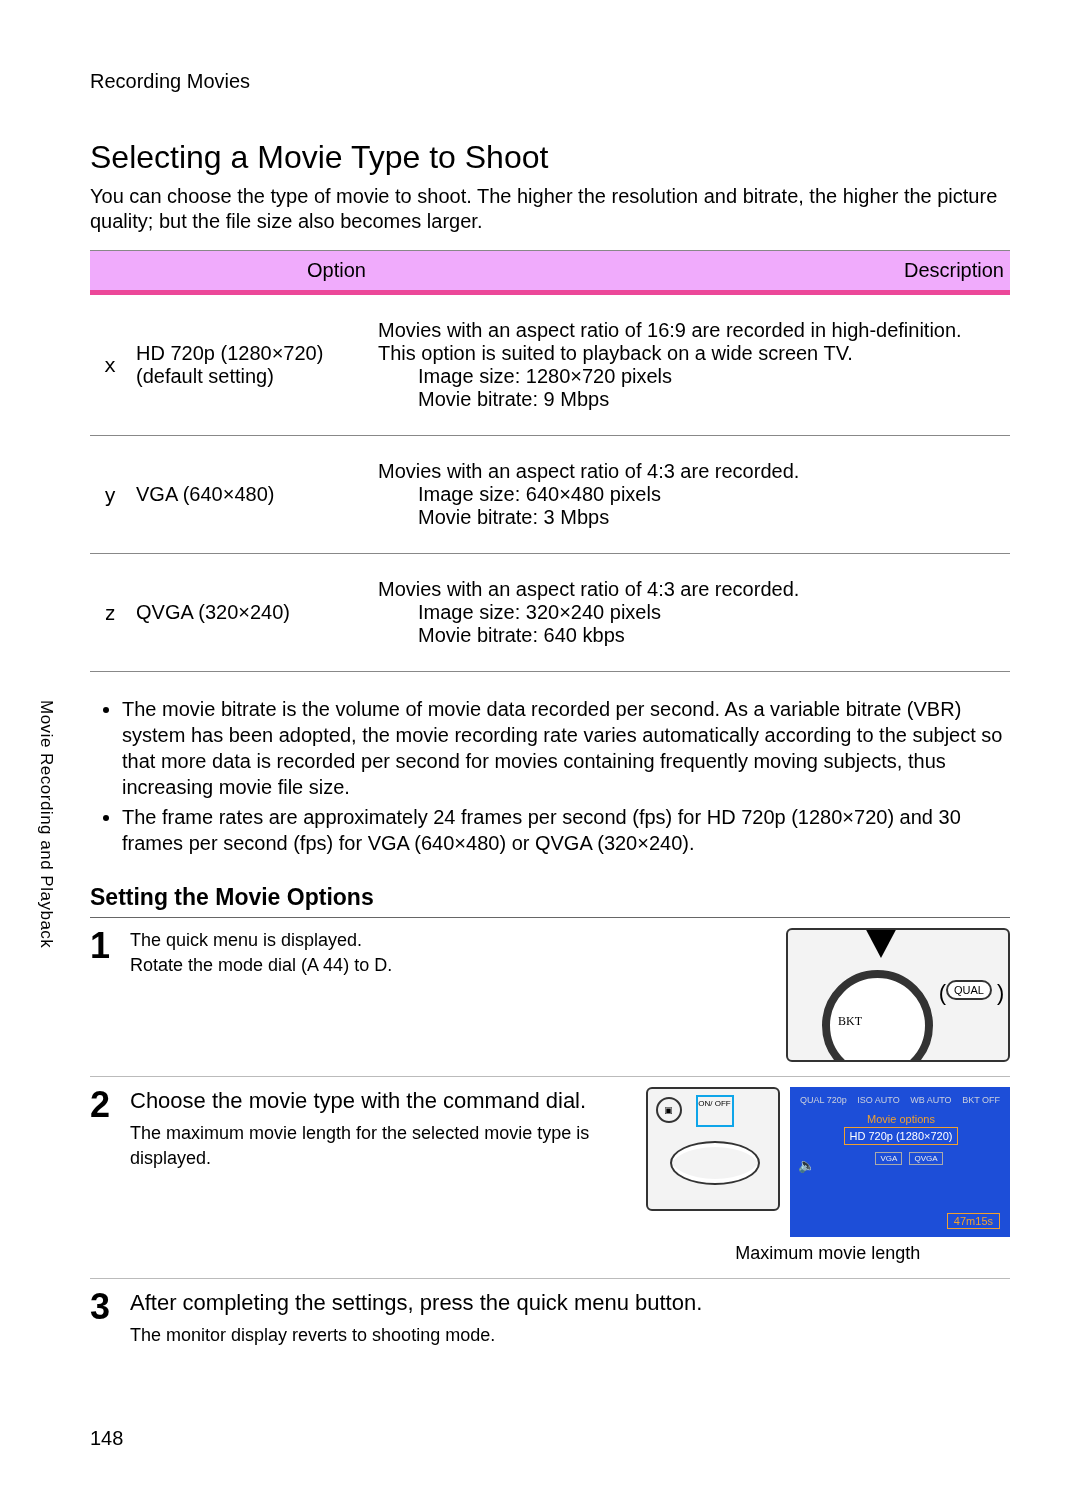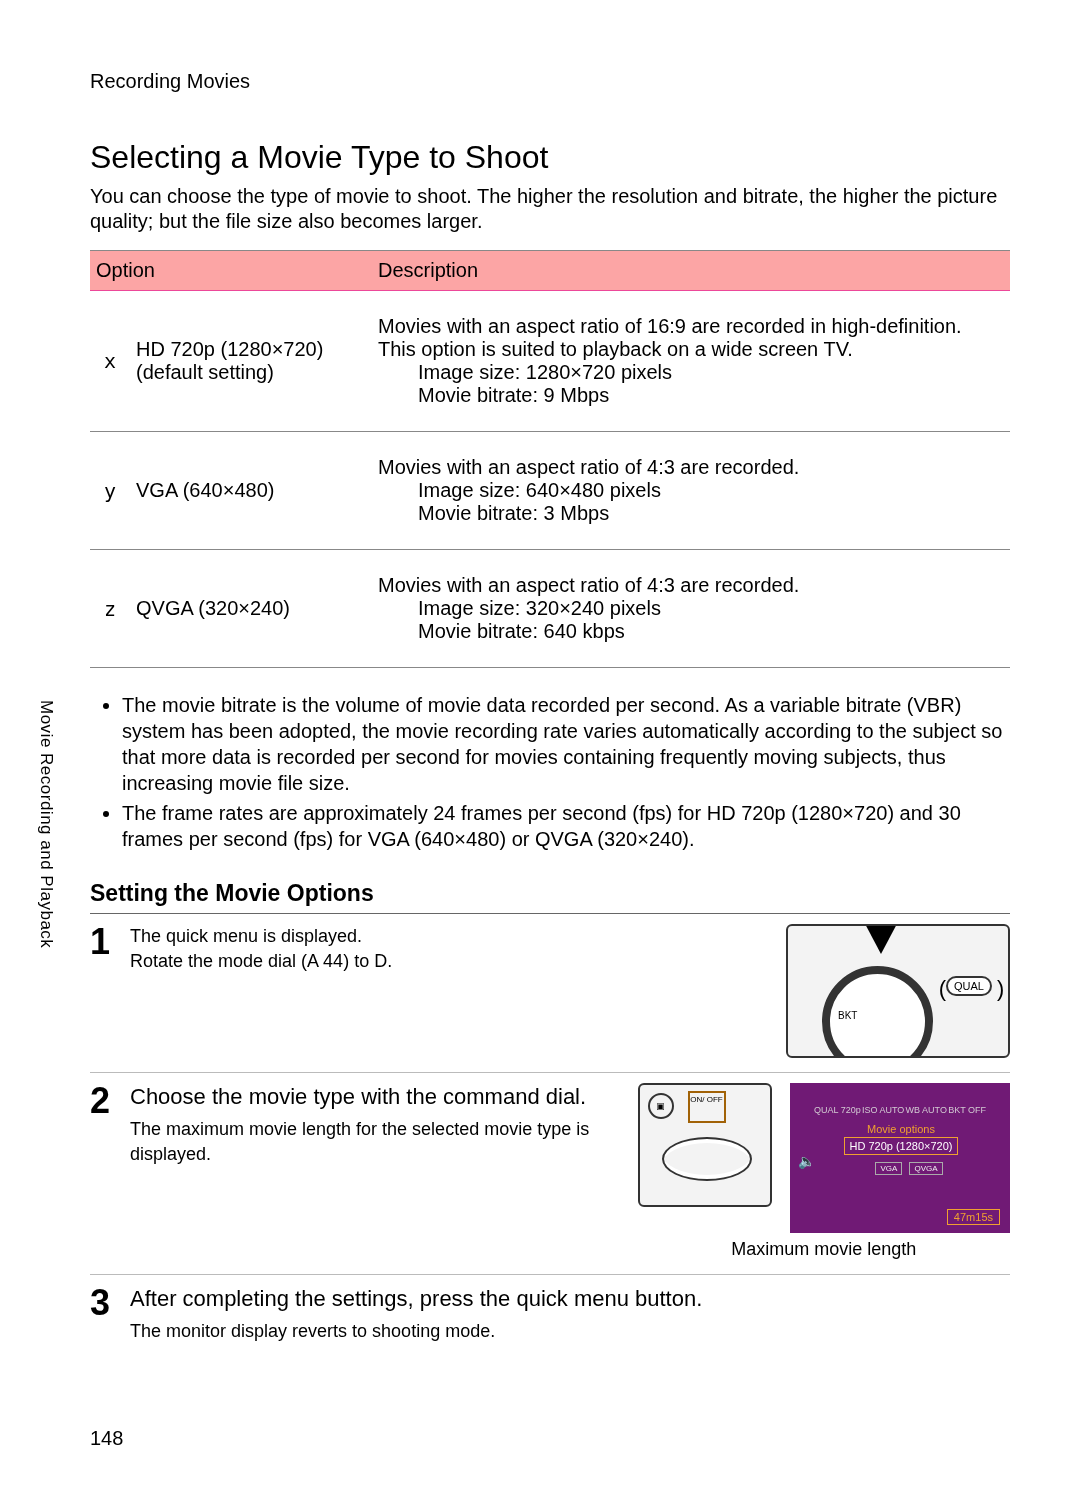--- a/index.html
+++ b/index.html
@@ -30,26 +30,26 @@
     font-size: 20px;
     line-height: 1.25;
     margin-bottom: 16px;
   }
   table.opts {
     border-collapse: collapse;
     width: 100%;
     font-size: 20px;
   }
   table.opts th {
-    background: #fca5a5;
+    background: #f0abfc;
     font-weight: normal;
-    text-align: left;
+    text-align: right;
     padding: 8px 6px;
     border-top: 1px solid #888;
-    border-bottom: 1px solid #ec4899;
+    border-bottom: 5px solid #ec4899;
   }
   table.opts td {
     border-top: 1px solid #888;
     border-bottom: 1px solid #888;
     padding: 24px 6px;
     vertical-align: middle;
   }
   table.opts td.icon {
     width: 28px;
     text-align: center;
@@ -129,21 +129,21 @@
   }
   .dial-illus .wheel {
     position: absolute;
     left: 34px; top: 40px;
     width: 95px; height: 95px;
     border: 8px solid #333;
     border-radius: 50%;
     background: #fff;
   }
   .dial-illus .wheel .bkt {
-    position:absolute; left:8px; top:36px; font-size:10px;
+    position:absolute; left:8px; top:36px; font-size:12px;font-family:Liberation Serif, serif;
   }
   .dial-illus .qual {
     position:absolute; right:16px; top:50px;
     font-size:11px; border:2px solid #333; border-radius:10px;
     padding:2px 6px; background:#fff;
   }
   .dial-illus .brace-l {
     position:absolute; right:62px; top:50px; font-size:22px;
   }
   .dial-illus .brace-r {
@@ -159,42 +159,42 @@
     vertical-align: top;
   }
   .camback .icon1 {
     position:absolute; left:8px; top:8px;
     width:22px; height:22px; border:2px solid #333; border-radius:50%;
     font-size:9px; line-height:22px; text-align:center;
   }
   .camback .btn {
     position:absolute; left:48px; top:6px;
     width:34px; height:26px;
-    border:2px solid #a16207;
+    border:2px solid #0ea5e9;
     font-size:8px; line-height:10px; text-align:center; padding-top:2px;
   }
   .camback .cdial {
     position:absolute; left:22px; top:52px;
     width:86px; height:40px;
     border:2px solid #333;
     border-radius:50%;
     box-shadow: inset 0 6px 0 -2px #fff, inset 0 -6px 0 -2px #fff;
   }
   .lcd {
     width: 220px;
     height: 150px;
-    background: #701a75;
+    background: #1d4ed8;
     color: #fff;
     font-family: Arial, sans-serif;
     font-size: 11px;
-    padding: 22px;
+    padding: 8px;
     box-sizing: border-box;
     display:inline-block;
     vertical-align: top;
-    margin-left: 14px;
+    margin-left: 6px;
     position: relative;
   }
   .lcd .toprow {
     display:flex; justify-content:space-between;
     font-size:9px; color:#ddd;
     padding: 0 2px 4px 2px;
   }
   .lcd .toprow span { opacity:0.9; }
   .lcd .label-m {
     color:#f0a030; font-size:11px; margin:4px 0 2px 2px;

